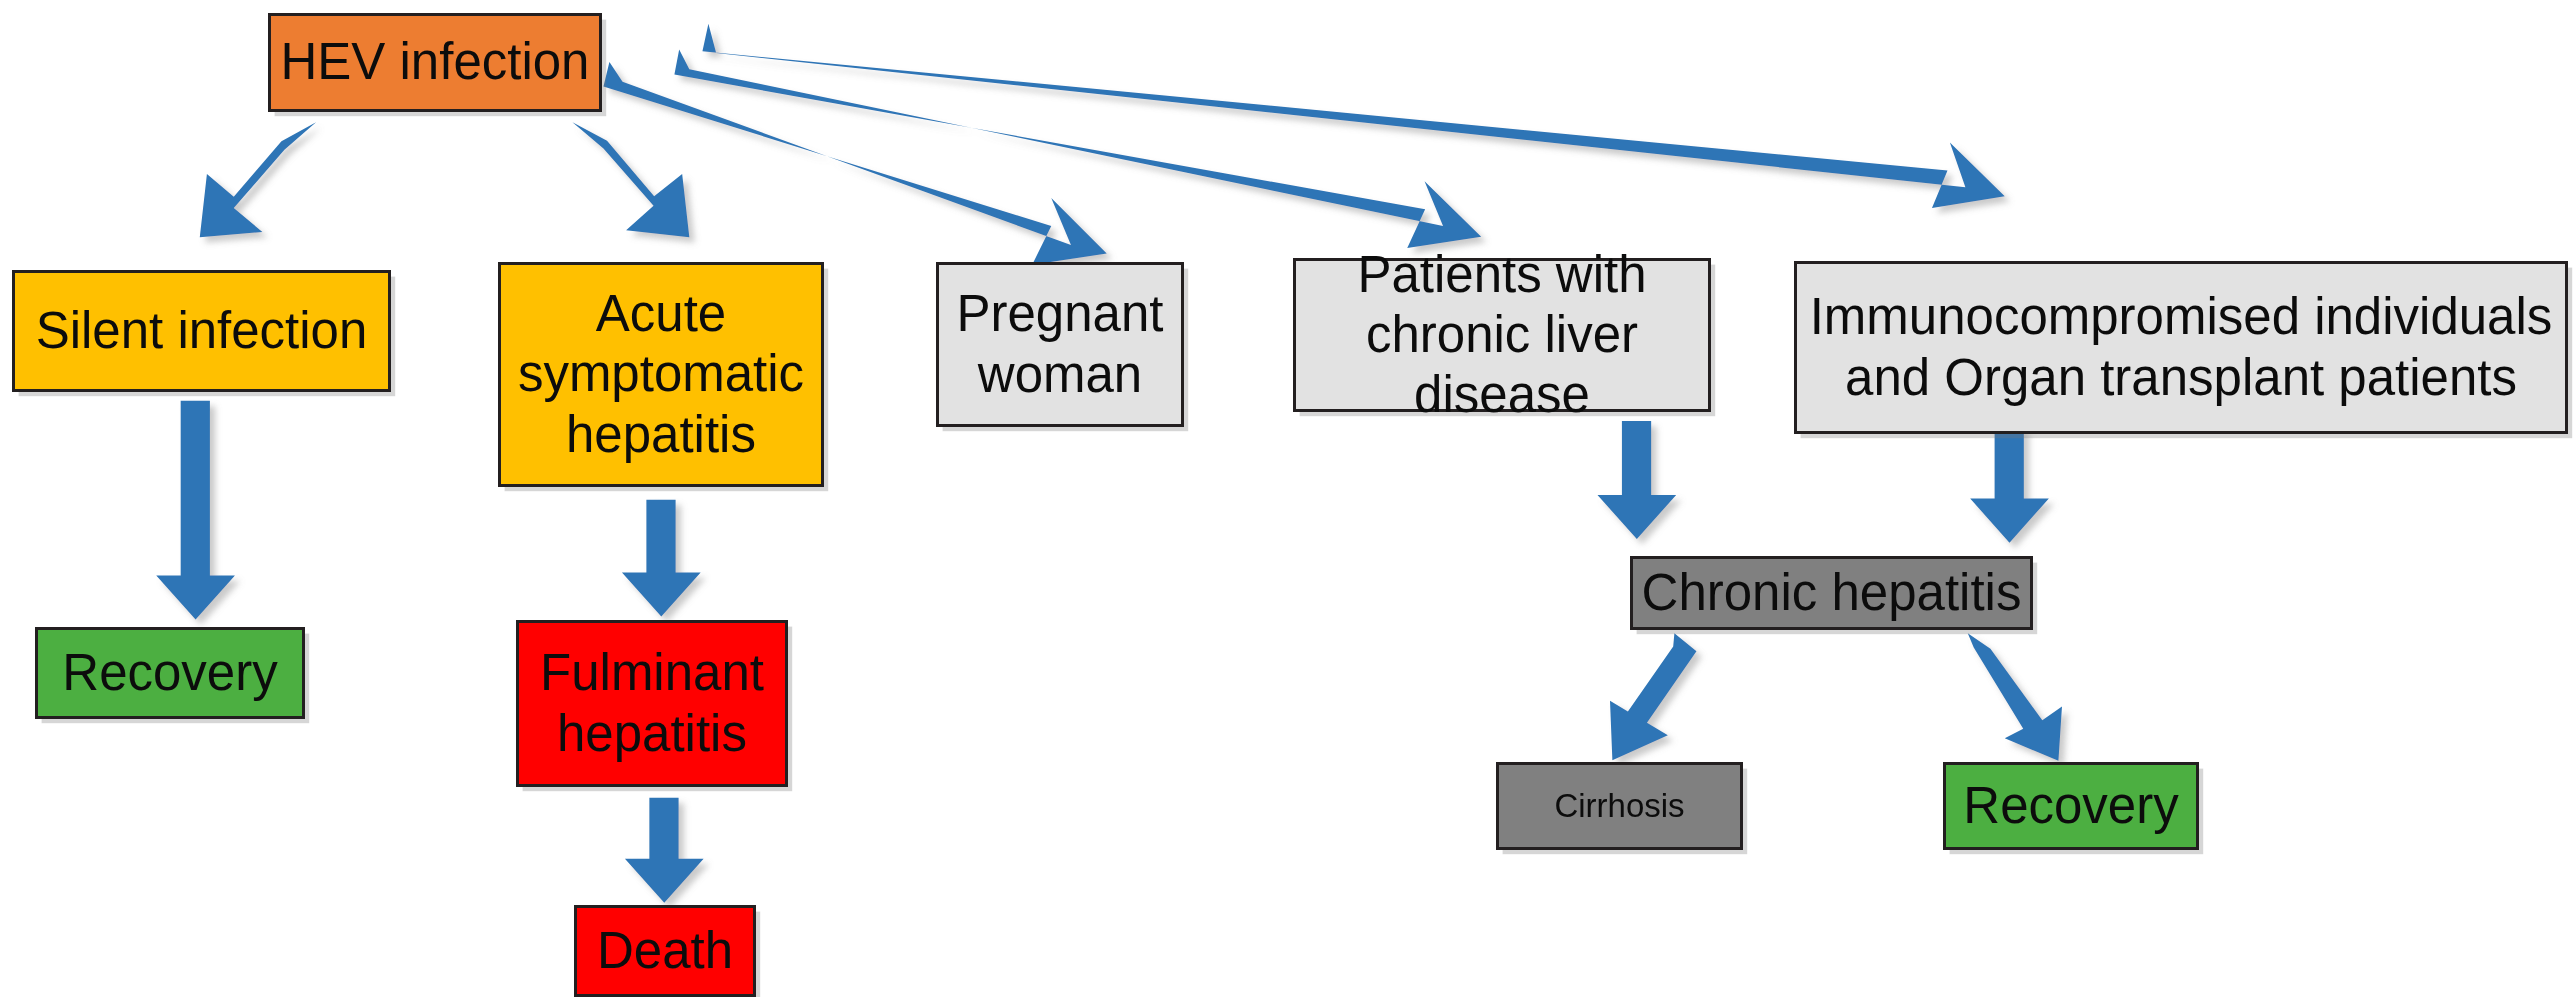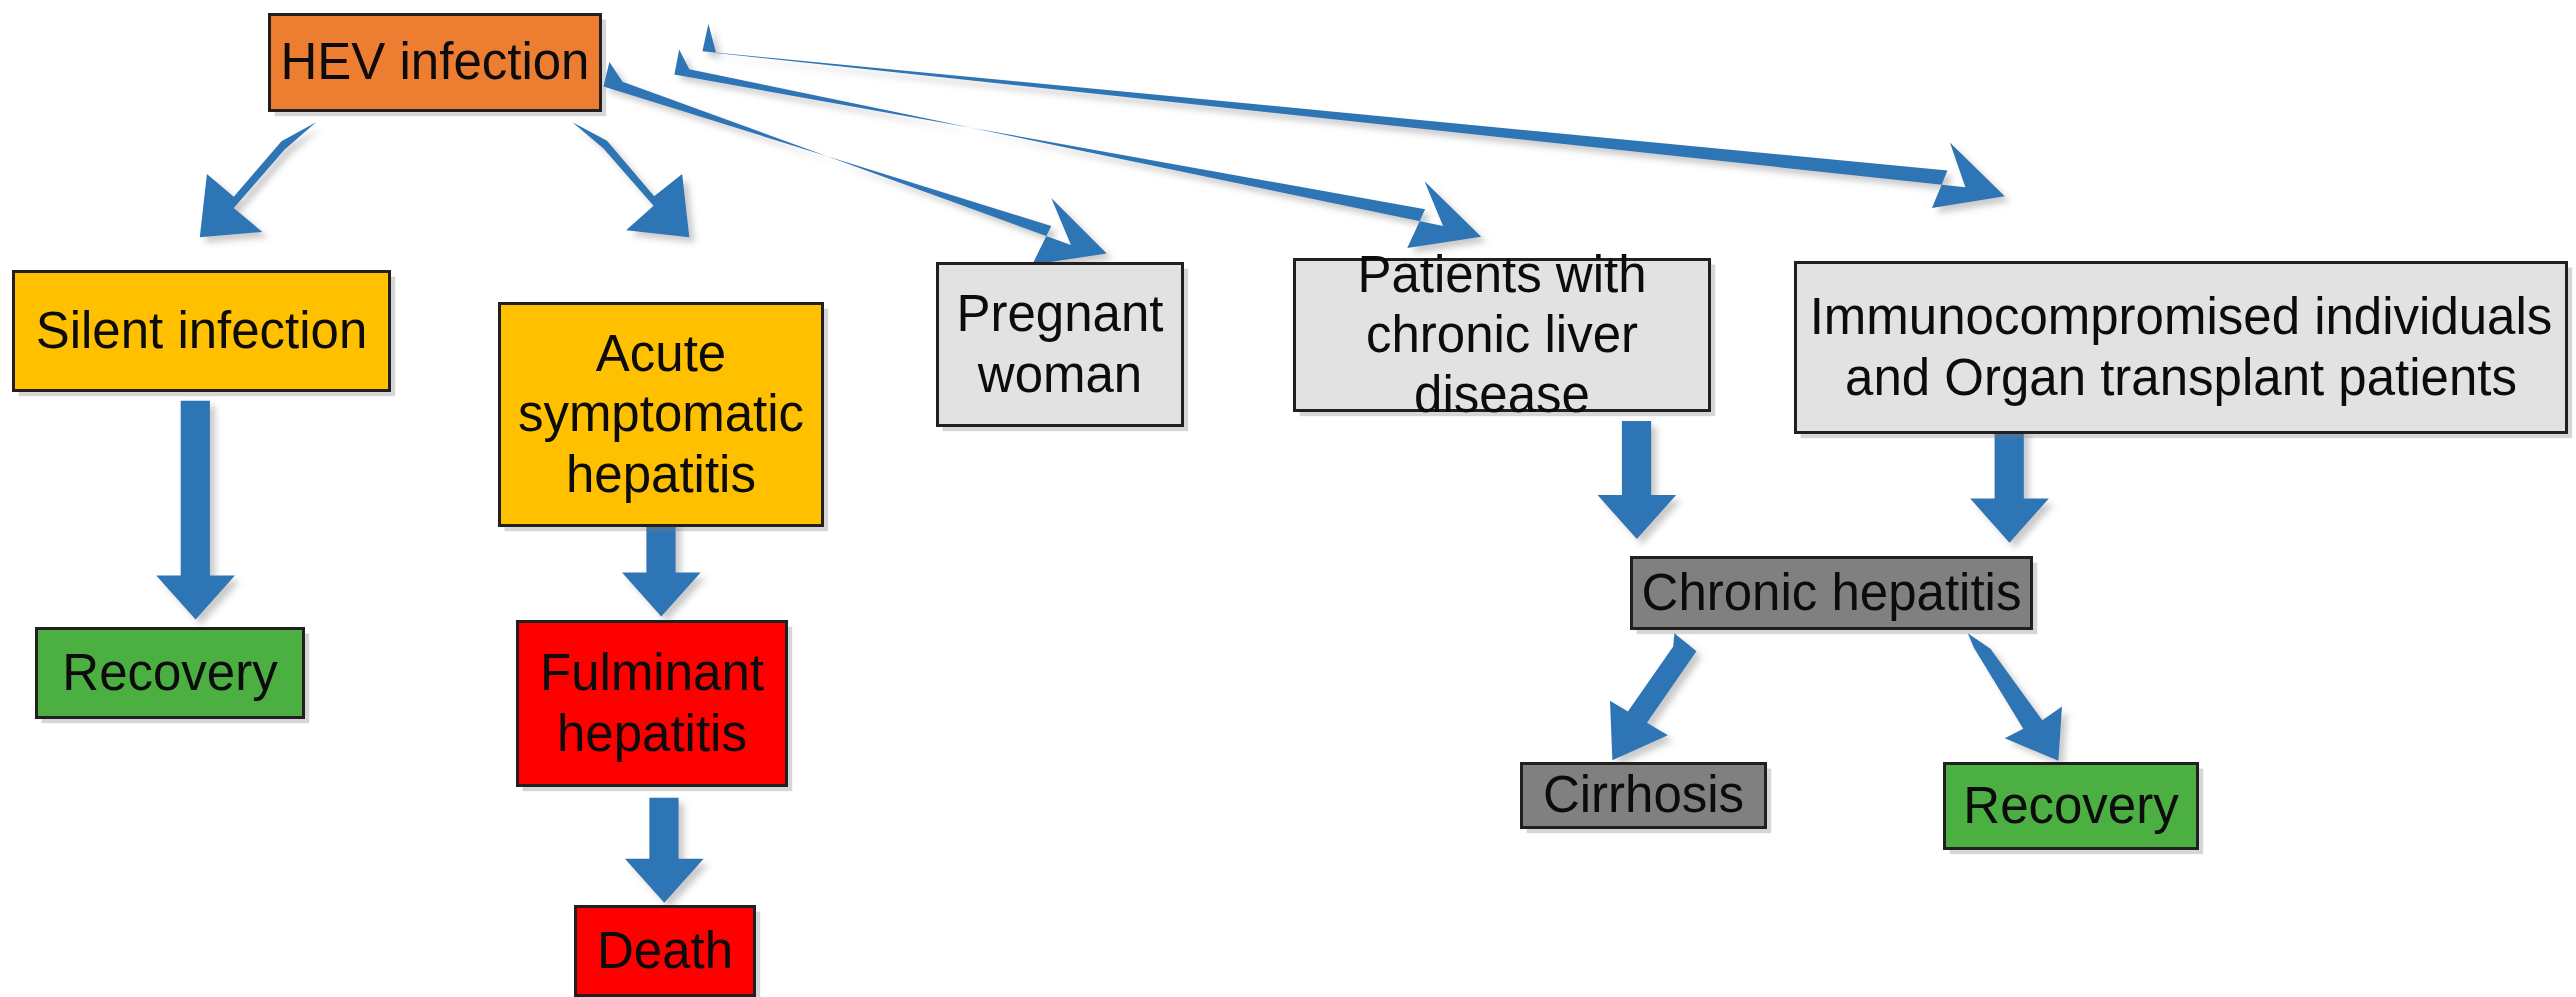--- a/index.html
+++ b/index.html
@@ -17,29 +17,29 @@
     color:#0c0c0c;
     font-family:"Liberation Sans",sans-serif;
     font-weight:400;
     line-height:1.18;
     box-shadow:5.4px 5.4px 0 -1.2px rgba(120,120,120,0.30);
     white-space:pre-line;
     padding:0 6px;
   }
   .n-hev{left:268px;top:13px;width:334px;height:99px;background:#ED7D31;font-size:51px;}
   .n-silent{left:12px;top:270px;width:379px;height:122px;background:#FFC000;font-size:51px;}
-  .n-acute{left:498px;top:262px;width:326px;height:225px;background:#FFC000;font-size:51px;margin-top:40px;}
+  .n-acute{left:498px;top:262px;width:326px;height:225px;background:#FFC000;font-size:51px;}
   .n-preg{left:936px;top:262px;width:248px;height:165px;background:#E2E2E2;font-size:51px;}
   .n-clived{left:1293px;top:258px;width:418px;height:154px;background:#E2E2E2;font-size:51px;}
   .n-immuno{left:1794px;top:261px;width:774px;height:173px;background:#E2E2E2;font-size:51px;}
   .n-recov1{left:35px;top:627px;width:270px;height:92px;background:#4CAF41;font-size:51px;}
   .n-fulm{left:516px;top:620px;width:272px;height:167px;background:#FF0000;font-size:51px;}
   .n-death{left:574px;top:905px;width:182px;height:92px;background:#FF0000;font-size:51px;}
   .n-chronic{left:1630px;top:556px;width:403px;height:74px;background:#808080;font-size:51px;}
-  .n-cirr{left:1496px;top:762px;width:247px;height:67px;background:#808080;font-size:51px;margin-left:24px;}
+  .n-cirr{left:1496px;top:762px;width:247px;height:88px;background:#808080;font-size:33px;}
   .n-recov2{left:1943px;top:762px;width:256px;height:88px;background:#4CAF41;font-size:51px;}
 </style>
 </head>
 <body>
 
 <div id="stage">
 
   <svg class="arrows" viewBox="0 0 4320 1672">
     <defs>
       <filter id="shadow" x="-30%" y="-30%" width="170%" height="170%">

